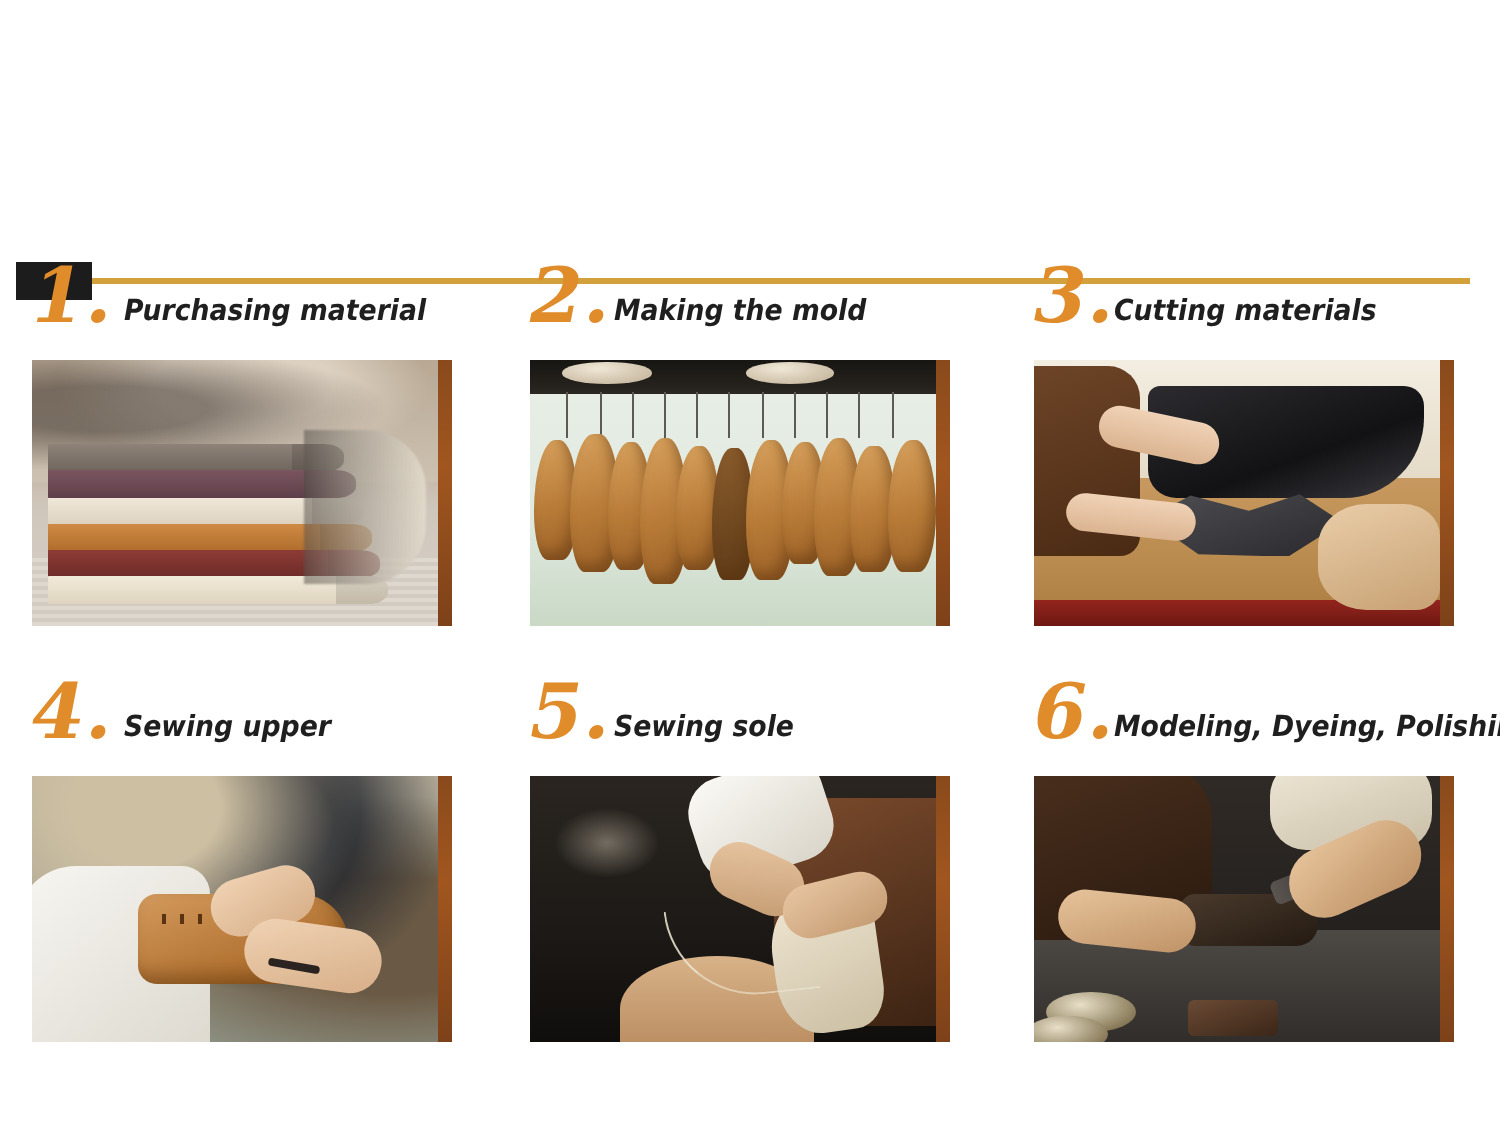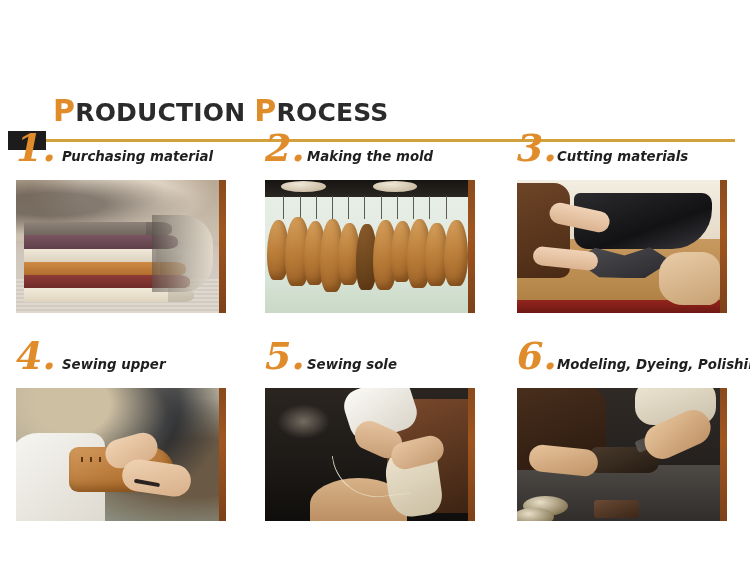--- a/index.html
+++ b/index.html
@@ -210,23 +210,20 @@
   .p6 .t2{left:-2%;bottom:-4%;width:20%;height:14%;}
   .p6 .block{position:absolute;left:38%;bottom:2%;width:22%;height:14%;
     background:linear-gradient(160deg,#6a4a34,#3b2618);border-radius:3px;}
 </style>
 </head>
 <body>
 
 <div class="page">
 
   <div class="header">
-    <div class="title">
-      <span class="hl cap">P</span><span class="small">RODUCTION </span><span class="hl cap">P</span><span class="small">ROCESS</span>
-    </div>
     <div class="rule"></div>
     <div class="blackblock"></div>
   </div>
 
   <div class="grid">
 
     <div class="cell col1 row1">
       <div class="stephead">
         <span class="num">1.</span>
         <span class="lbl lbl-o1">Purchasing material</span>

